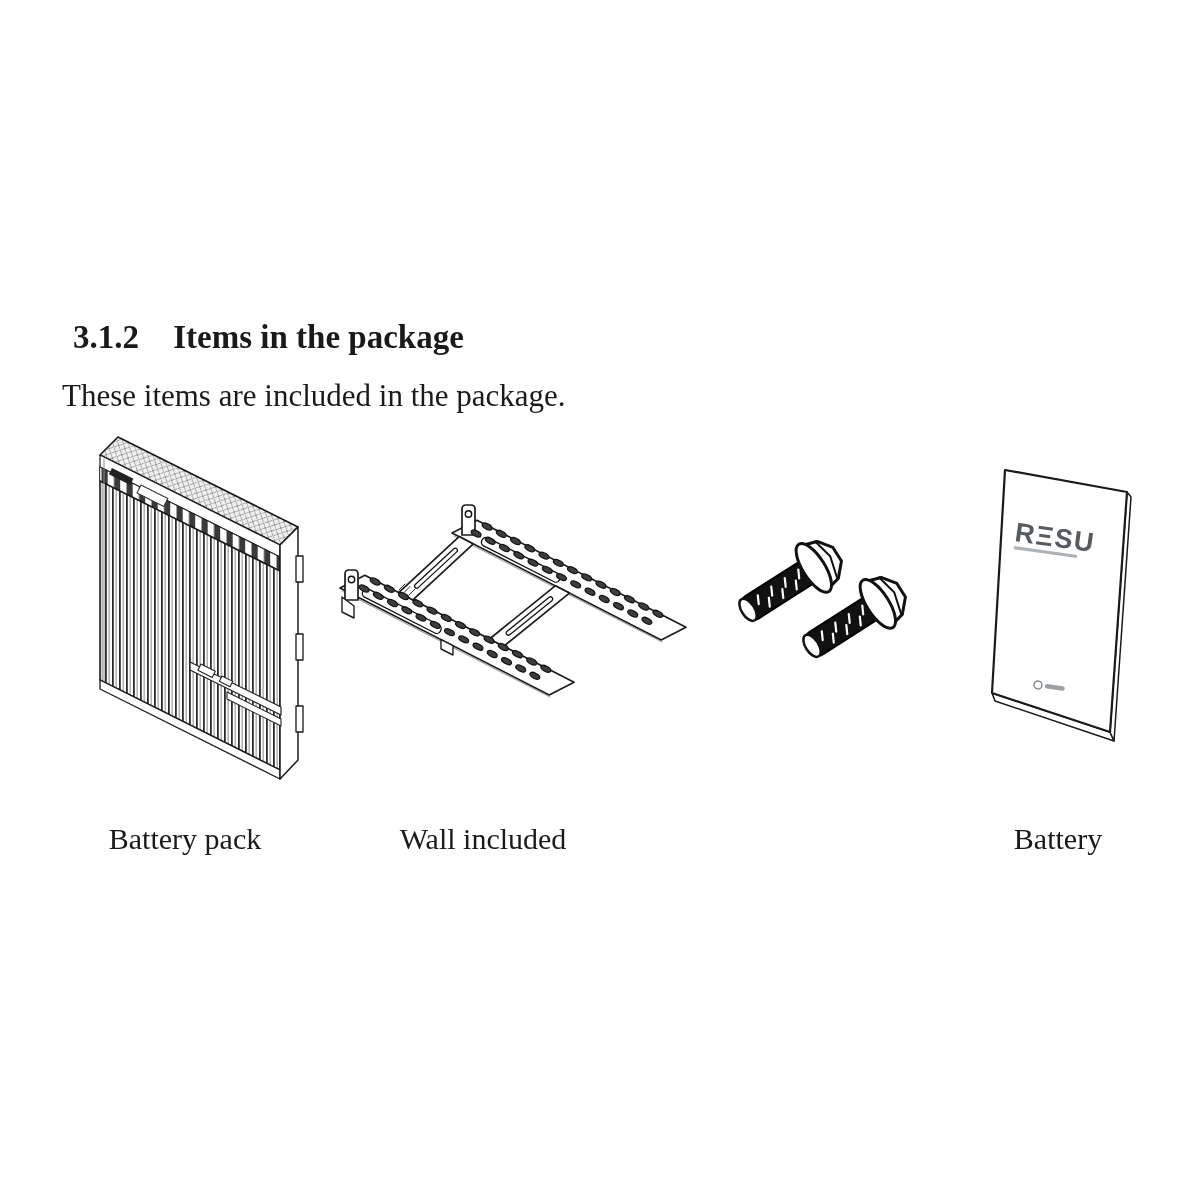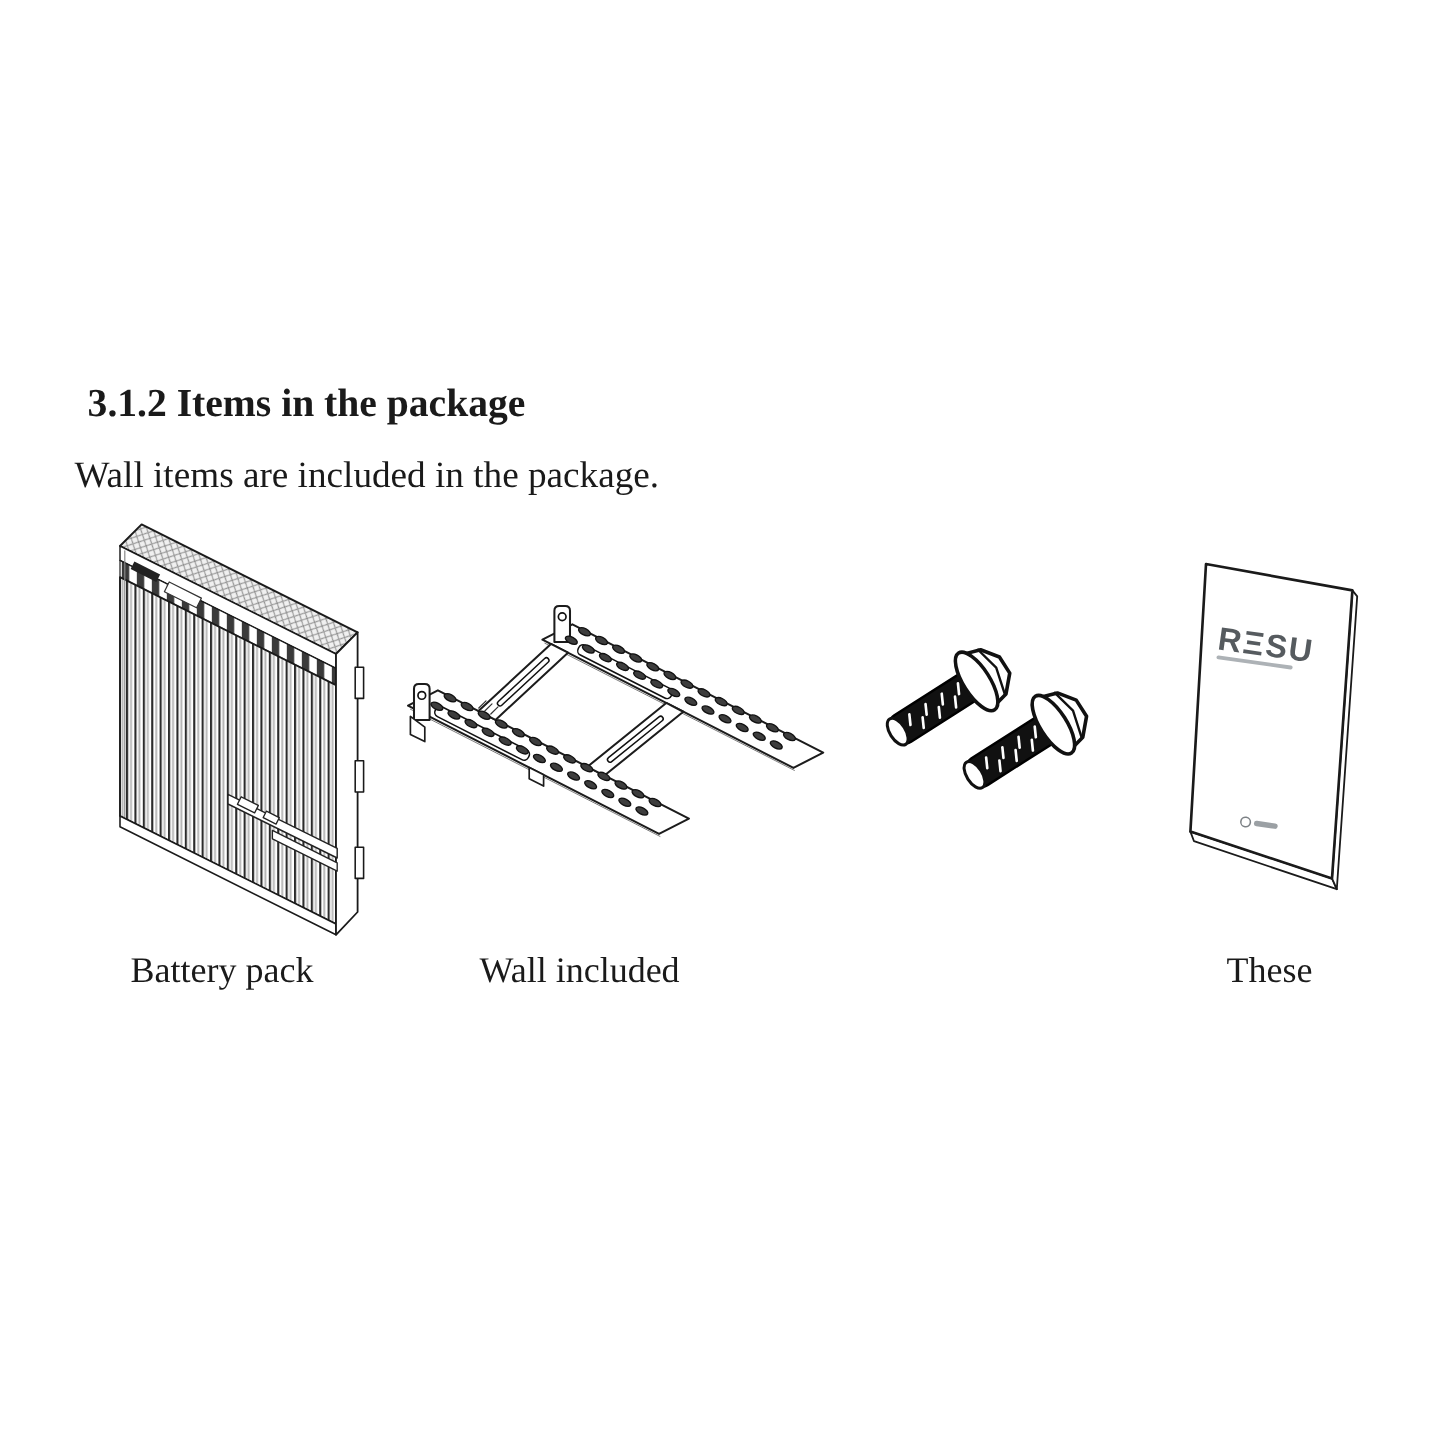--- a/index.html
+++ b/index.html
@@ -5,42 +5,42 @@
   html,body{margin:0;padding:0;background:#fff;}
   .page{
     position:relative;width:1200px;height:1200px;background:#ffffff;
     font-family:"Liberation Serif", serif;color:#1a1a1a;overflow:hidden;
   }
   .heading{
     position:absolute;left:73px;top:320px;font-size:33px;font-weight:bold;
     line-height:1.05;white-space:nowrap;
   }
   .heading .num{display:inline-block;}
-  .heading .ttl{display:inline-block;}
+  .heading .ttl{display:inline-block;margin-left:26px;}
   .intro{
     position:absolute;left:62px;top:379px;font-size:31px;line-height:1.1;white-space:nowrap;
   }
   .figures-svg{position:absolute;left:0;top:0;pointer-events:none;}
   .caption{
-    position:absolute;top:792px;transform:translateX(-50%);
+    position:absolute;top:822px;transform:translateX(-50%);
     font-size:30px;line-height:33px;text-align:center;white-space:nowrap;
   }
   .caption span{display:block;}
 </style>
 </head>
 <body>
 
 <div class="page">
 
   <div class="heading">
     <span class="num">3.1.2</span>
     <span class="ttl">Items in the package</span>
   </div>
 
-  <div class="intro">Wall items are included in the package.</div>
+  <div class="intro">These items are included in the package.</div>
 
   <svg class="figures-svg" width="1200" height="1200" viewBox="0 0 1200 1200" xmlns="http://www.w3.org/2000/svg">
     <defs>
       <pattern id="ribs" width="7" height="8" patternUnits="userSpaceOnUse">
         <rect width="7" height="8" fill="#ffffff"></rect>
         <rect x="0" width="1.8" height="8" fill="#2b2b2b"></rect>
         <rect x="3.4" width="1.6" height="8" fill="#b5b5b5"></rect>
       </pattern>
       <pattern id="mesh" width="7" height="7" patternUnits="userSpaceOnUse" patternTransform="rotate(27)">
         <rect width="7" height="7" fill="#f0f0f0"></rect>
@@ -202,16 +202,16 @@
     </g>
   </svg>
 
   <div class="caption" style="left:185px">
     <span>Battery pack</span>
   </div>
   <div class="caption" style="left:483px">
     <span>Wall included</span>
   </div>
   <div class="caption" style="left:1058px">
-    <span>These</span>
+    <span>Battery</span>
   </div>
 
 </div>
 
 </body></html>

